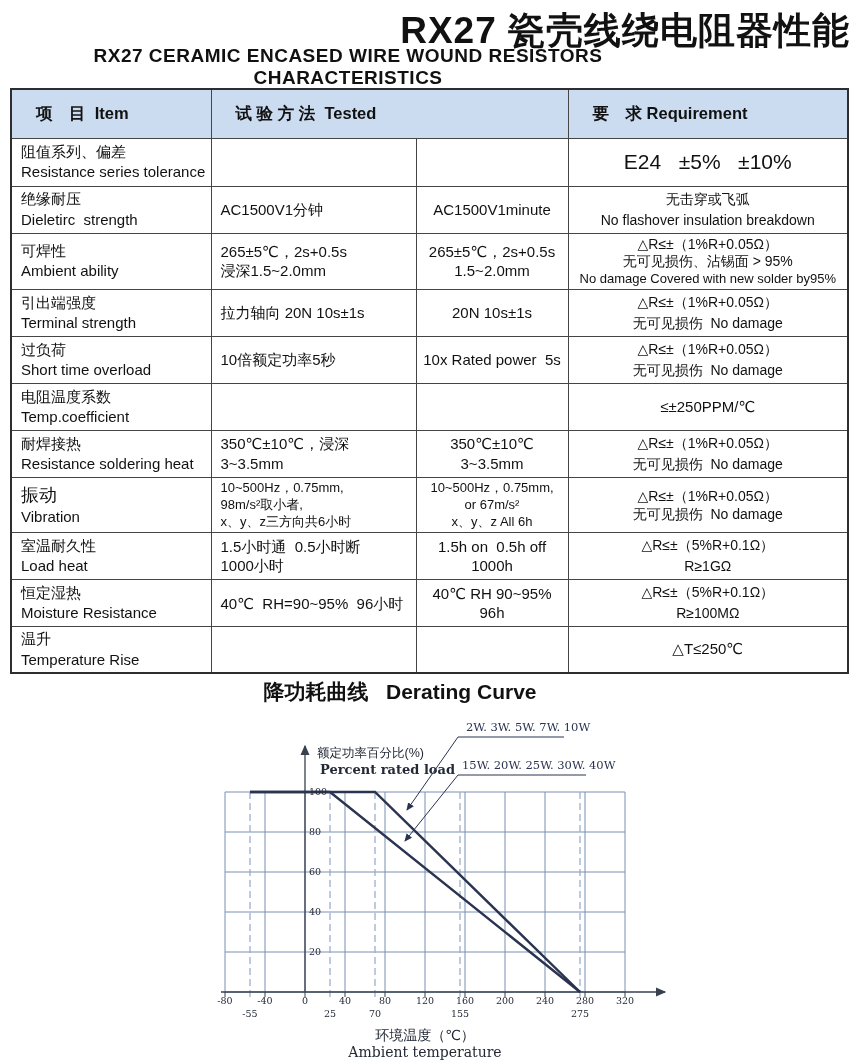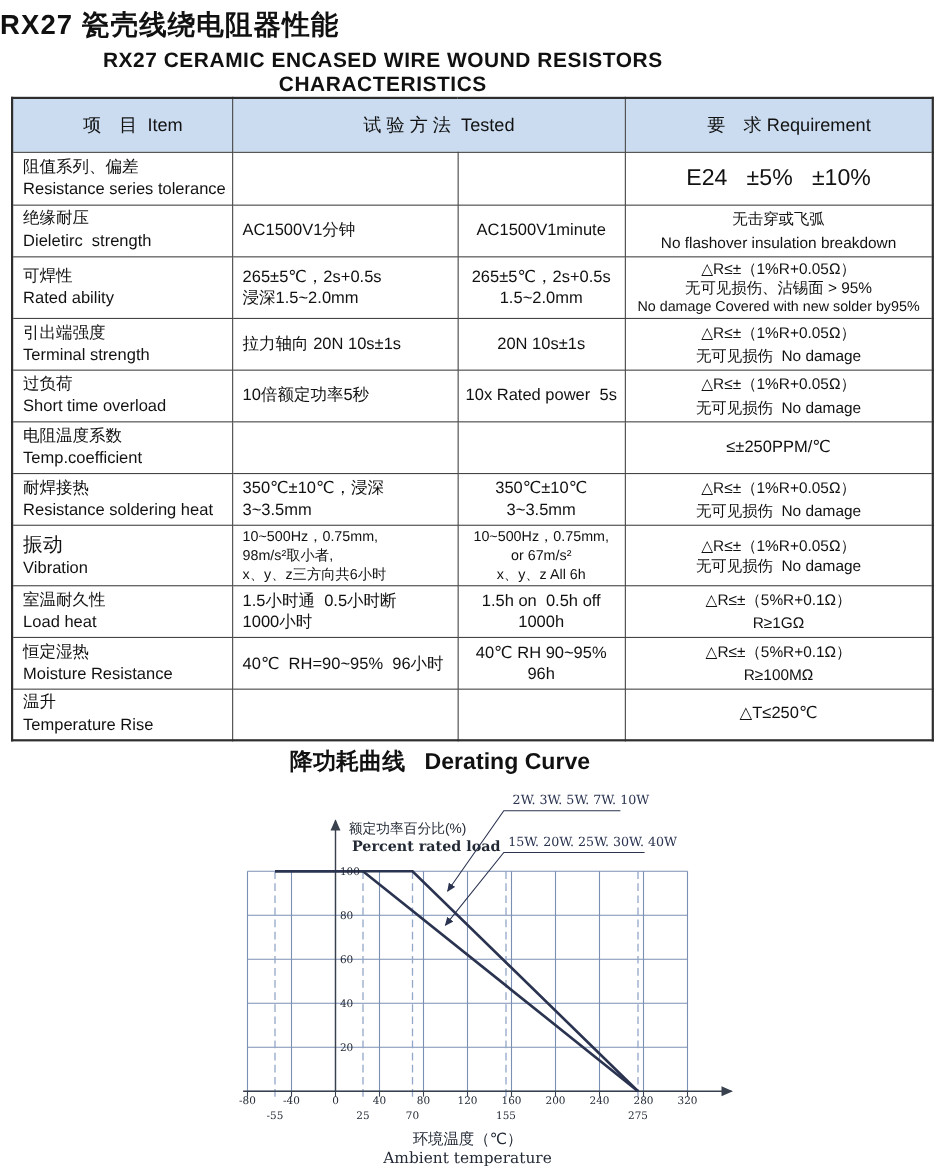--- a/index.html
+++ b/index.html
@@ -2,37 +2,37 @@
 <html><head>
 <meta charset="utf-8">
 <style>
   html,body{margin:0;padding:0;}
   body{
     width:850px;height:1060px;background:#ffffff;position:relative;
     font-family:"Liberation Sans","DejaVu Sans",sans-serif;color:#111;
     overflow:hidden;
   }
   .doc-title{
-    position:absolute;top:6px;left:0;width:850px;text-align:left;
-    font-size:25px;font-weight:700;letter-spacing:1px;white-space:pre-wrap;
+    position:absolute;top:6px;left:0;width:850px;text-align:right;
+    font-size:37px;font-weight:700;letter-spacing:1px;white-space:pre-wrap;
   }
   .doc-subtitle{
     position:absolute;top:45px;left:0;width:696px;text-align:center;
     font-size:19px;font-weight:700;letter-spacing:0.5px;white-space:pre-wrap;
   }
   table.spec{
     position:absolute;top:88px;left:10px;width:837px;
     border-collapse:collapse;table-layout:fixed;
     border:2px solid #2e2e2e;
   }
   table.spec th,table.spec td{
     border:1px solid #454545;vertical-align:middle;padding:2px 5px;
   }
   table.spec th{
-    background:#cbdcf0;font-size:16.5px;font-weight:400;text-align:center;
+    background:#cbdcf0;font-size:16.5px;font-weight:700;text-align:left;
     white-space:pre-wrap;
     padding-left:24px;
   }
   td div{white-space:pre-wrap;}
   .c-item{text-align:left;padding-left:9px !important;font-size:15px;line-height:1.35;}
   .c-zh{text-align:left;padding-left:9px !important;font-size:15px;line-height:1.3;}
   .c-en{text-align:center;font-size:15px;line-height:1.3;}
   .c-req{text-align:center;font-size:14px;line-height:1.5;padding:2px 3px !important;}
   .sm div{font-size:13px;line-height:1.3;}
   .h48{height:48px}.h47{height:47px}.h50{height:50px}.h46{height:46px}.h49{height:49px}
@@ -84,21 +84,21 @@
       <div>AC1500V1minute</div>
     </td>
     <td class="c-req">
       <div>无击穿或飞弧</div>
       <div>No flashover insulation breakdown</div>
     </td>
   </tr>
   <tr class="h50">
     <td class="c-item">
       <div>可焊性</div>
-      <div>Rated ability</div>
+      <div>Ambient ability</div>
     </td>
     <td class="c-zh">
       <div>265±5℃，2s+0.5s</div>
       <div>浸深1.5~2.0mm</div>
     </td>
     <td class="c-en">
       <div>265±5℃，2s+0.5s</div>
       <div>1.5~2.0mm</div>
     </td>
     <td class="c-req" style="line-height:1.25">

